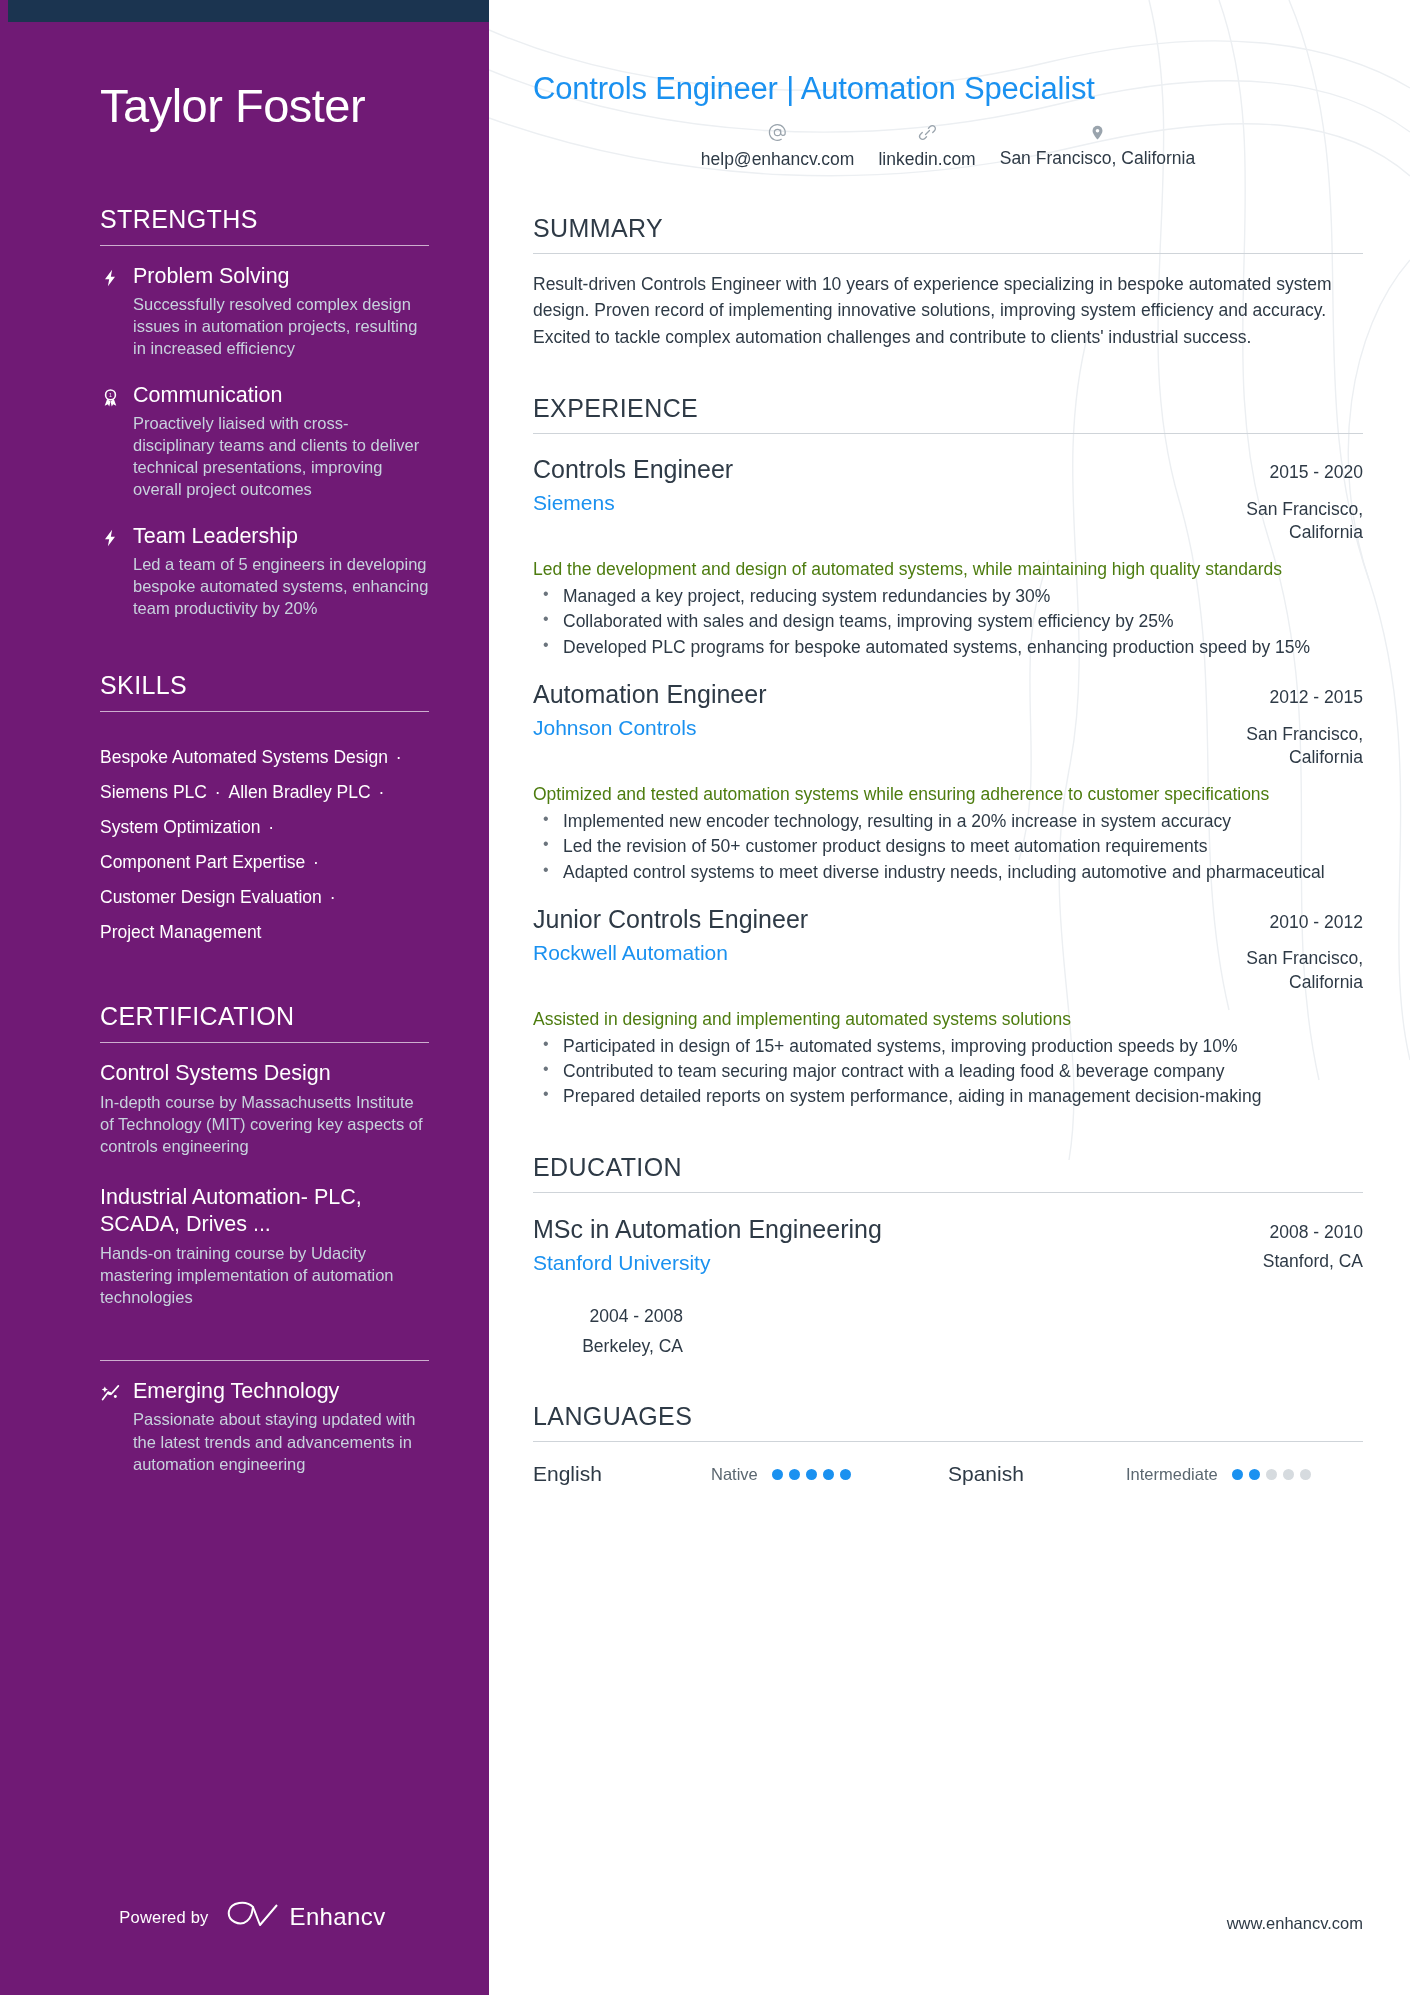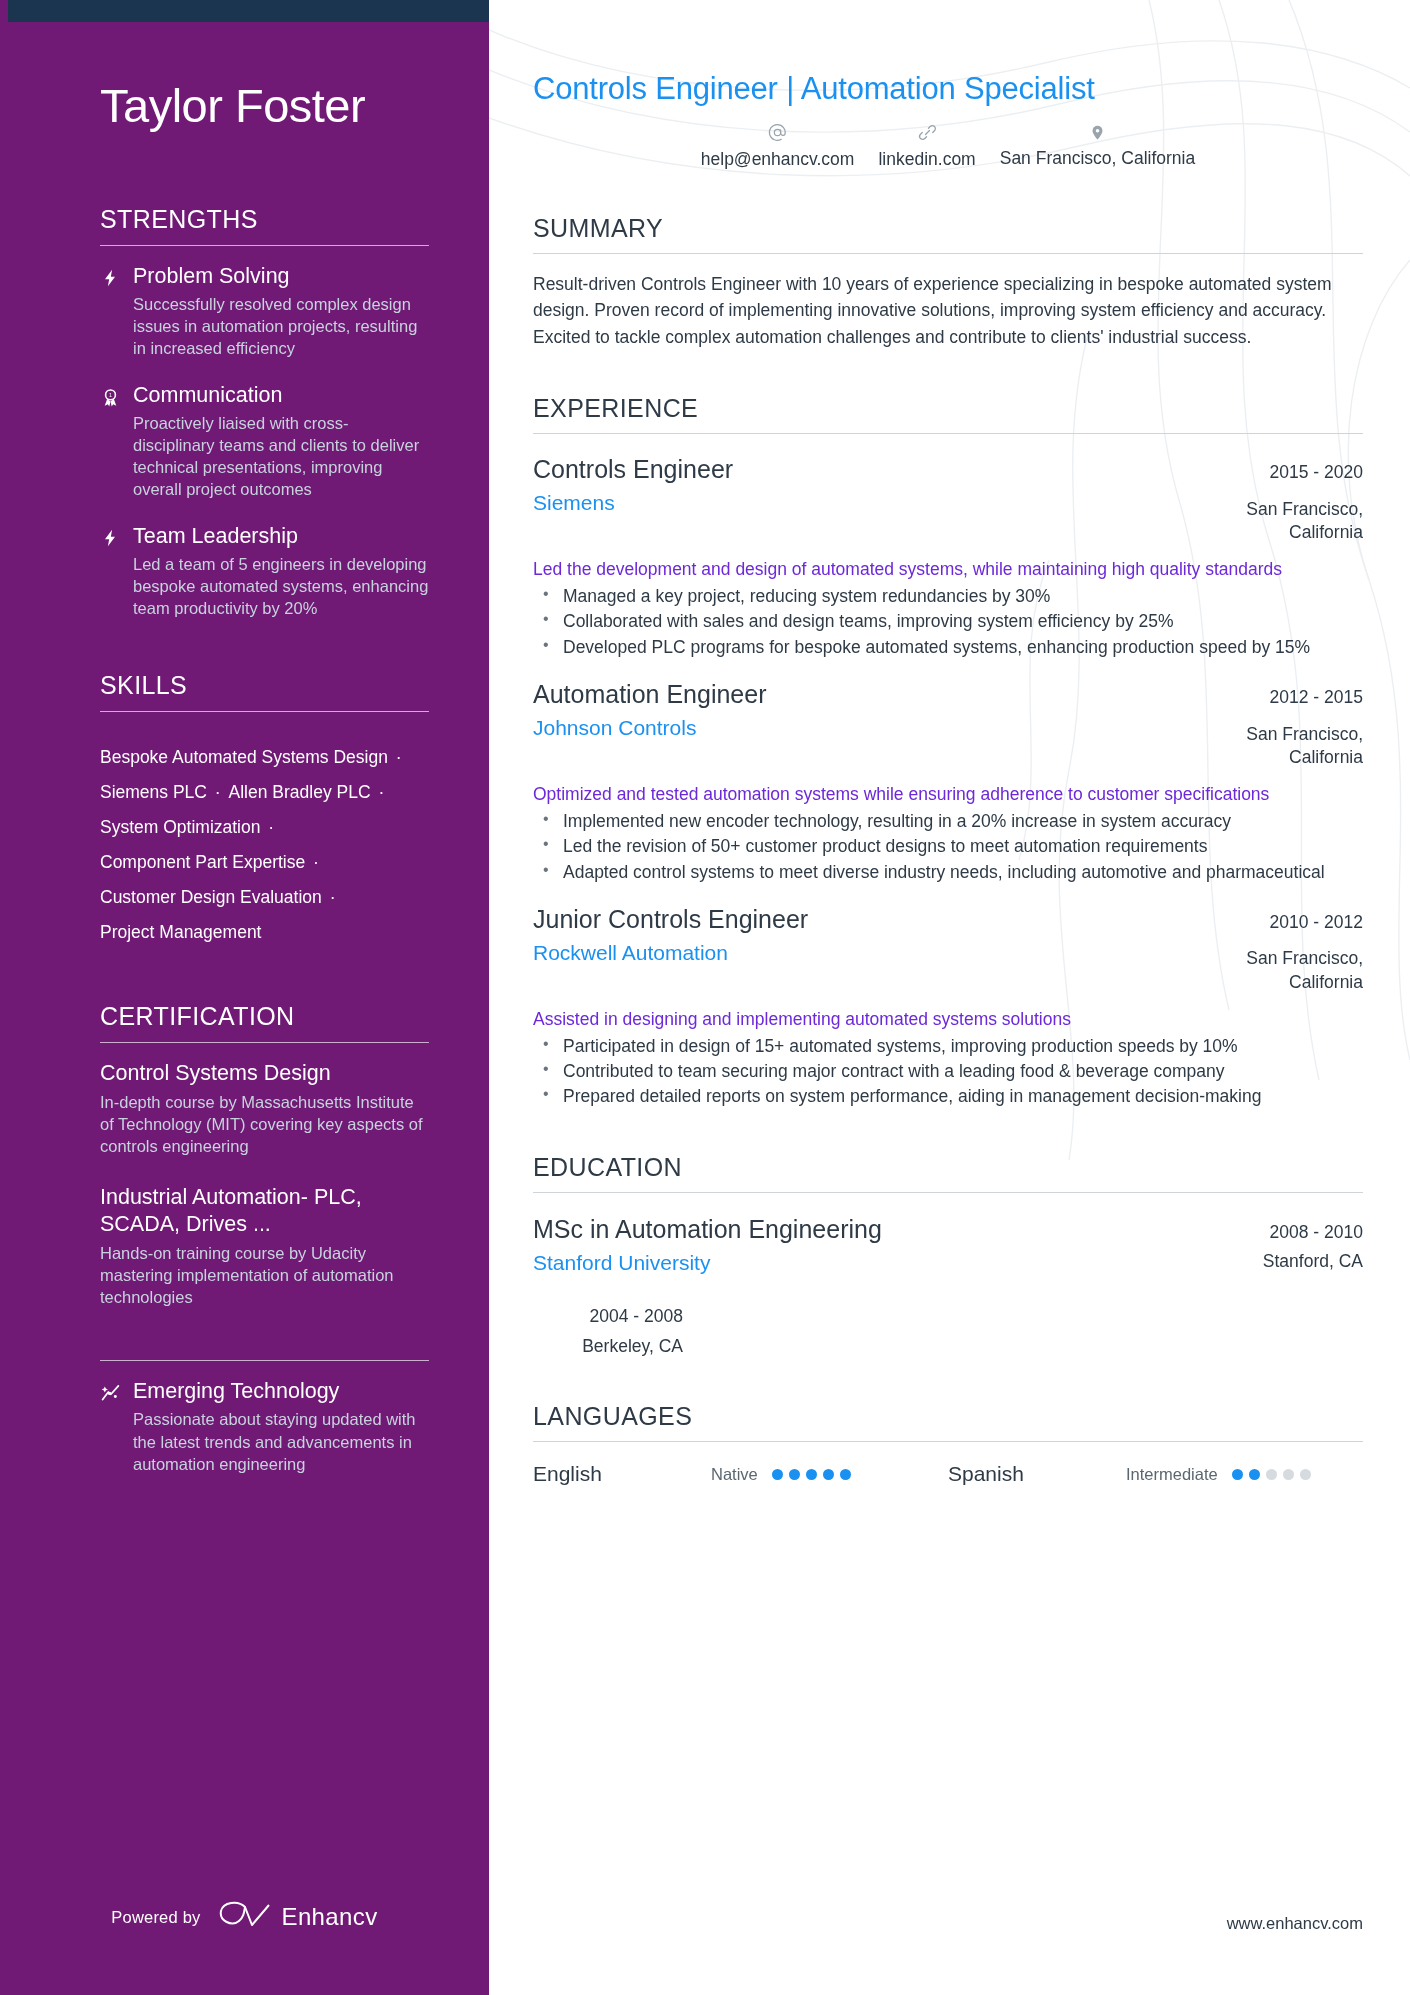--- a/index.html
+++ b/index.html
@@ -105,21 +105,21 @@
   }
   .cert-desc {
     font-size: 16.5px;
     line-height: 1.35;
     color: #c7d2dd;
   }
 
   .sidebar-footer {
     position: absolute;
     bottom: 62px;
-    left: 0;
+    left: 8px;
     width: 489px;
     display: flex;
     align-items: center;
     justify-content: center;
     gap: 18px;
   }
   .powered-by {
     font-size: 16.5px;
     color: #ffffff;
     letter-spacing: 0.2px;
@@ -215,21 +215,21 @@
   }
   .entry-loc {
     font-size: 17.5px;
     color: #2e3a46;
     line-height: 1.35;
     margin-top: 14px;
   }
   .entry-desc {
     font-size: 17.5px;
     line-height: 1.4;
-    color: #6d28d9;
+    color: #4d7c0f;
     margin-top: 12px;
   }
   .bullets { list-style: none; margin-top: 3px; }
   .bullets li {
     position: relative;
     padding-left: 30px;
     font-size: 17.5px;
     line-height: 1.38;
     color: #2e3a46;
     margin-bottom: 1px;

